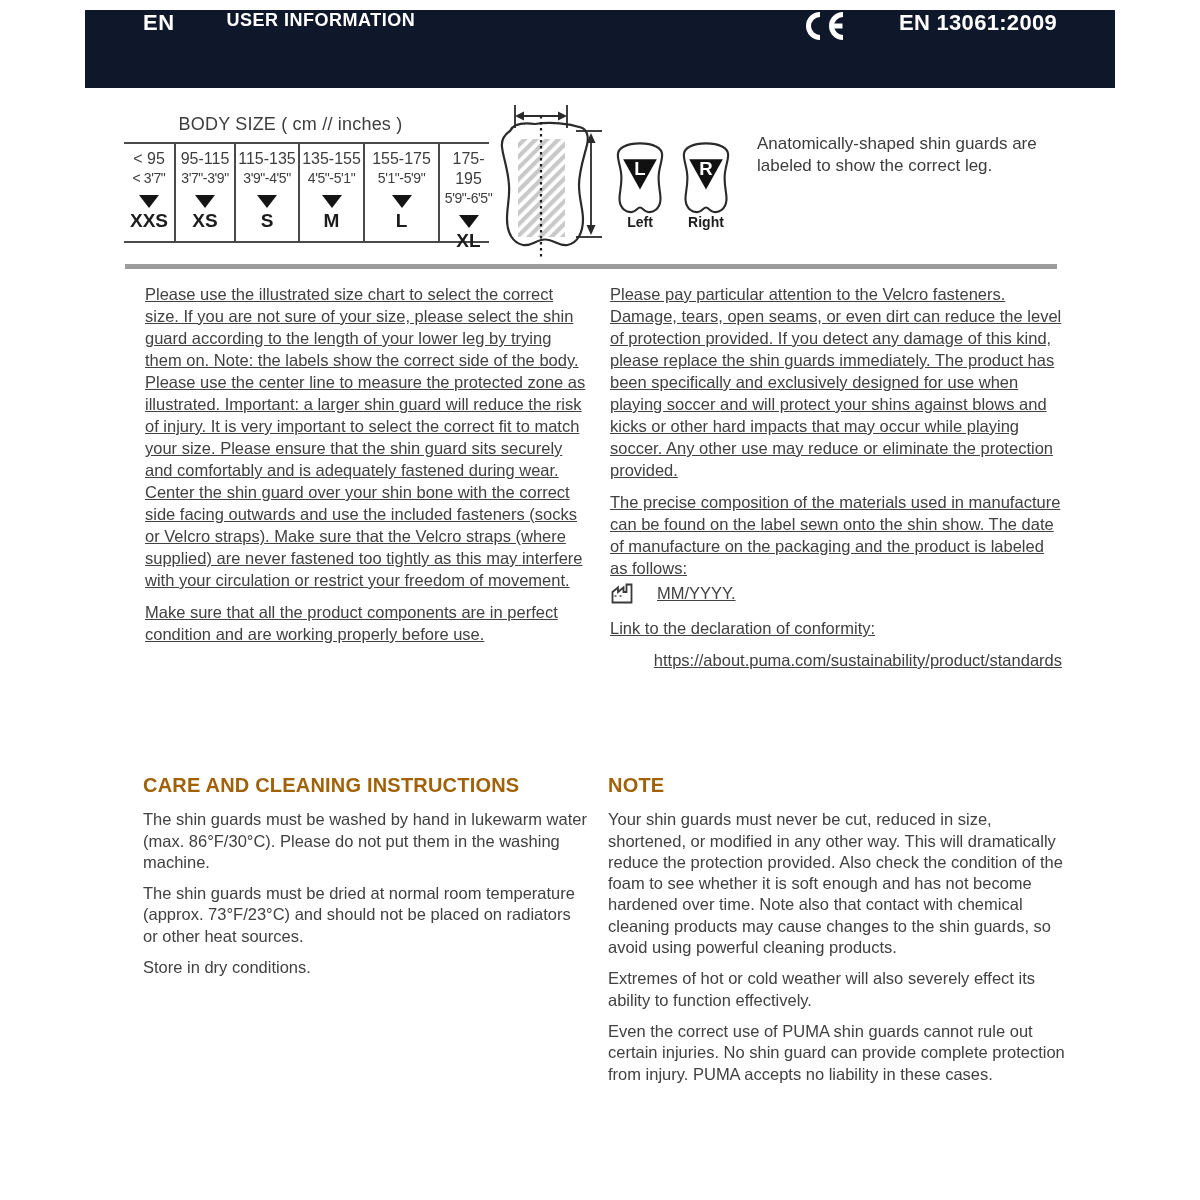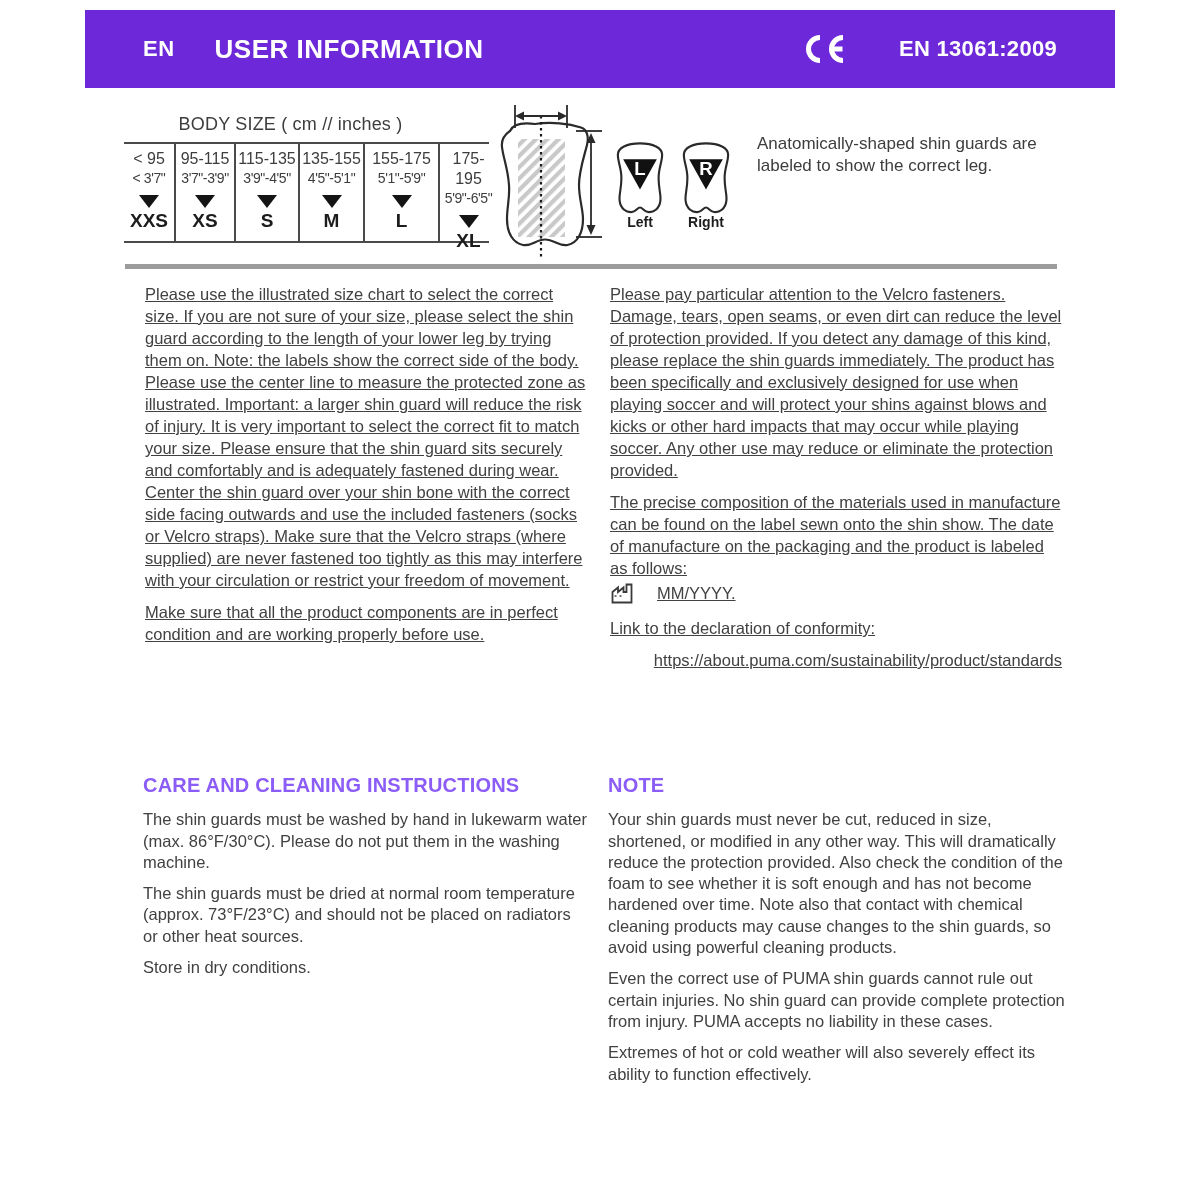--- a/index.html
+++ b/index.html
@@ -7,24 +7,24 @@
     width:1200px;height:1200px;background:#ffffff;
     font-family:"Liberation Sans", sans-serif;
     color:#414141;
     -webkit-font-smoothing:antialiased;
   }
   .page{position:relative;width:1200px;height:1200px;background:#fff;overflow:hidden;}
 
   
   .topbar{
     position:absolute;left:85px;top:10px;width:1030px;height:78px;
-    background:#6d28d9;color:#fff;display:flex;align-items:center;
+    background:#0f172a;color:#fff;display:flex;
   }
   .topbar .lang{margin-left:58px;font-size:22px;font-weight:bold;letter-spacing:.5px;}
-  .topbar .title{margin-left:40px;font-size:26px;font-weight:bold;letter-spacing:.5px;}
+  .topbar .title{margin-left:52px;font-size:18px;font-weight:bold;letter-spacing:.5px;}
   .topbar .ce{margin-left:auto;}
   .topbar .standard{margin-left:52px;margin-right:58px;font-size:22px;font-weight:bold;letter-spacing:.3px;}
 
   
   .sc-title{
     position:absolute;left:118px;top:114px;width:345px;text-align:center;
     font-size:18px;color:#3d3d3d;letter-spacing:.2px;
   }
   .sc-table{
     position:absolute;left:124px;top:142px;width:365px;height:101px;
@@ -67,21 +67,21 @@
   .bodycol p{margin:0 0 10px 0;}
   .col-a{left:145px;top:283px;width:443px;}
   .col-b{left:610px;top:283px;width:452px;}
   .dateline{display:flex;align-items:center;gap:20px;margin:0 0 12px 0;}
   .dateline .code{font-size:16.5px;color:#414141;}
   .linklabel{margin:0 0 11px 0;}
   .url{margin:0;word-break:break-all;text-align:right;}
 
   
   .section{position:absolute;font-size:16.5px;line-height:21.3px;color:#414141;}
-  .section h2{margin:0 0 13px 0;font-size:20px;letter-spacing:.2px;color:#8b5cf6;}
+  .section h2{margin:0 0 13px 0;font-size:20px;letter-spacing:.2px;color:#a16207;}
   .section p{margin:4px 0 10px 0;}
   .sec-care{left:143px;top:775px;width:445px;}
   .sec-note{left:608px;top:775px;width:458px;}
 </style>
 </head>
 <body>
 
 <div class="page">
 
   <header class="topbar">
@@ -234,17 +234,17 @@
   <div class="section sec-care">
     <h2>CARE AND CLEANING INSTRUCTIONS</h2>
     <p>The shin guards must be washed by hand in lukewarm water (max. 86°F/30°C). Please do not put them in the washing machine.</p>
     <p>The shin guards must be dried at normal room temperature (approx. 73°F/23°C) and should not be placed on radiators or other heat sources.</p>
     <p>Store in dry conditions.</p>
   </div>
 
   <div class="section sec-note">
     <h2>NOTE</h2>
     <p>Your shin guards must never be cut, reduced in size, shortened, or modified in any other way. This will dramatically reduce the protection provided. Also check the condition of the foam to see whether it is soft enough and has not become hardened over time. Note also that contact with chemical cleaning products may cause changes to the shin guards, so avoid using powerful cleaning products.</p>
+    <p>Extremes of hot or cold weather will also severely effect its ability to function effectively.</p>
     <p>Even the correct use of PUMA shin guards cannot rule out certain injuries. No shin guard can provide complete protection from injury. PUMA accepts no liability in these cases.</p>
-    <p>Extremes of hot or cold weather will also severely effect its ability to function effectively.</p>
   </div>
 
 </div>
 
 </body></html>

